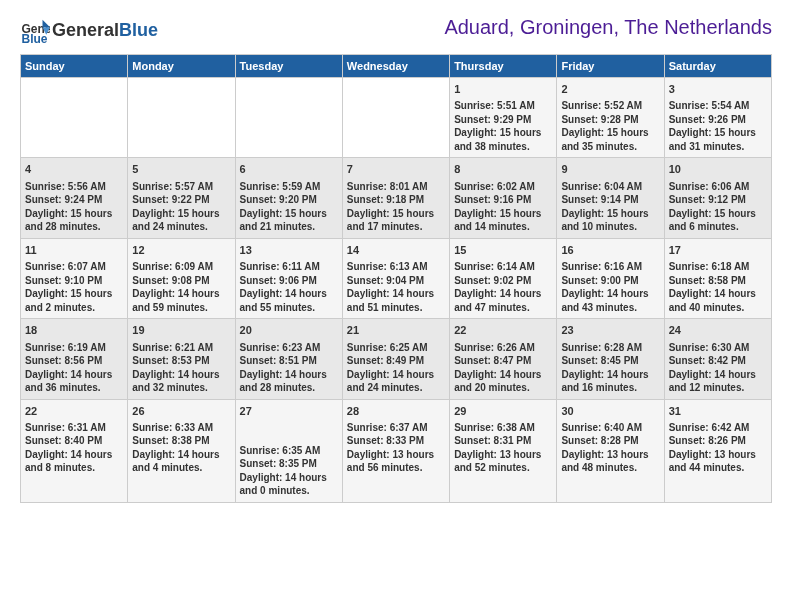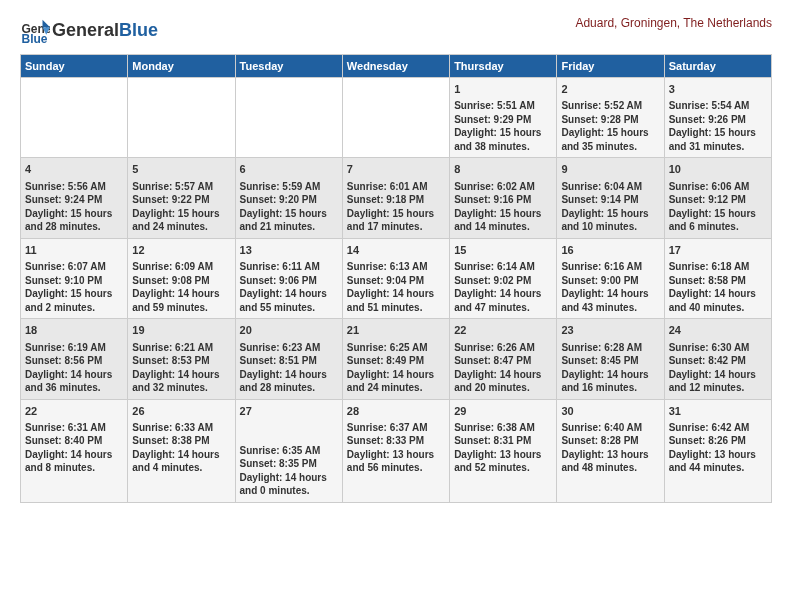--- a/index.html
+++ b/index.html
@@ -39,22 +39,22 @@
     }
     .title-block {
       text-align: right;
     }
     .main-title {
       font-size: 36px;
       font-weight: bold;
       color: #333;
     }
     .subtitle {
-      font-size: 12px;
-      color: #7f1d1d;
+      font-size: 20px;
+      color: #4c1d95;
     }
     table {
       width: 100%;
       border-collapse: collapse;
       table-layout: fixed;
       font-size: 10.5px;
     }
     thead tr {
       background-color: #2060a0;
       color: #fff;
@@ -176,21 +176,21 @@
           </td>
           <td>
             <span class="day-num">6</span>
             <div class="cell-content" style="white-space: pre-line;">Sunrise: 5:59 AM
 Sunset: 9:20 PM
 Daylight: 15 hours
 and 21 minutes.</div>
           </td>
           <td>
             <span class="day-num">7</span>
-            <div class="cell-content" style="white-space: pre-line;">Sunrise: 6:01 AM
+            <div class="cell-content" style="white-space: pre-line;">Sunrise: 8:01 AM
 Sunset: 9:18 PM
 Daylight: 15 hours
 and 17 minutes.</div>
           </td>
           <td>
             <span class="day-num">8</span>
             <div class="cell-content" style="white-space: pre-line;">Sunrise: 6:02 AM
 Sunset: 9:16 PM
 Daylight: 15 hours
 and 14 minutes.</div>

